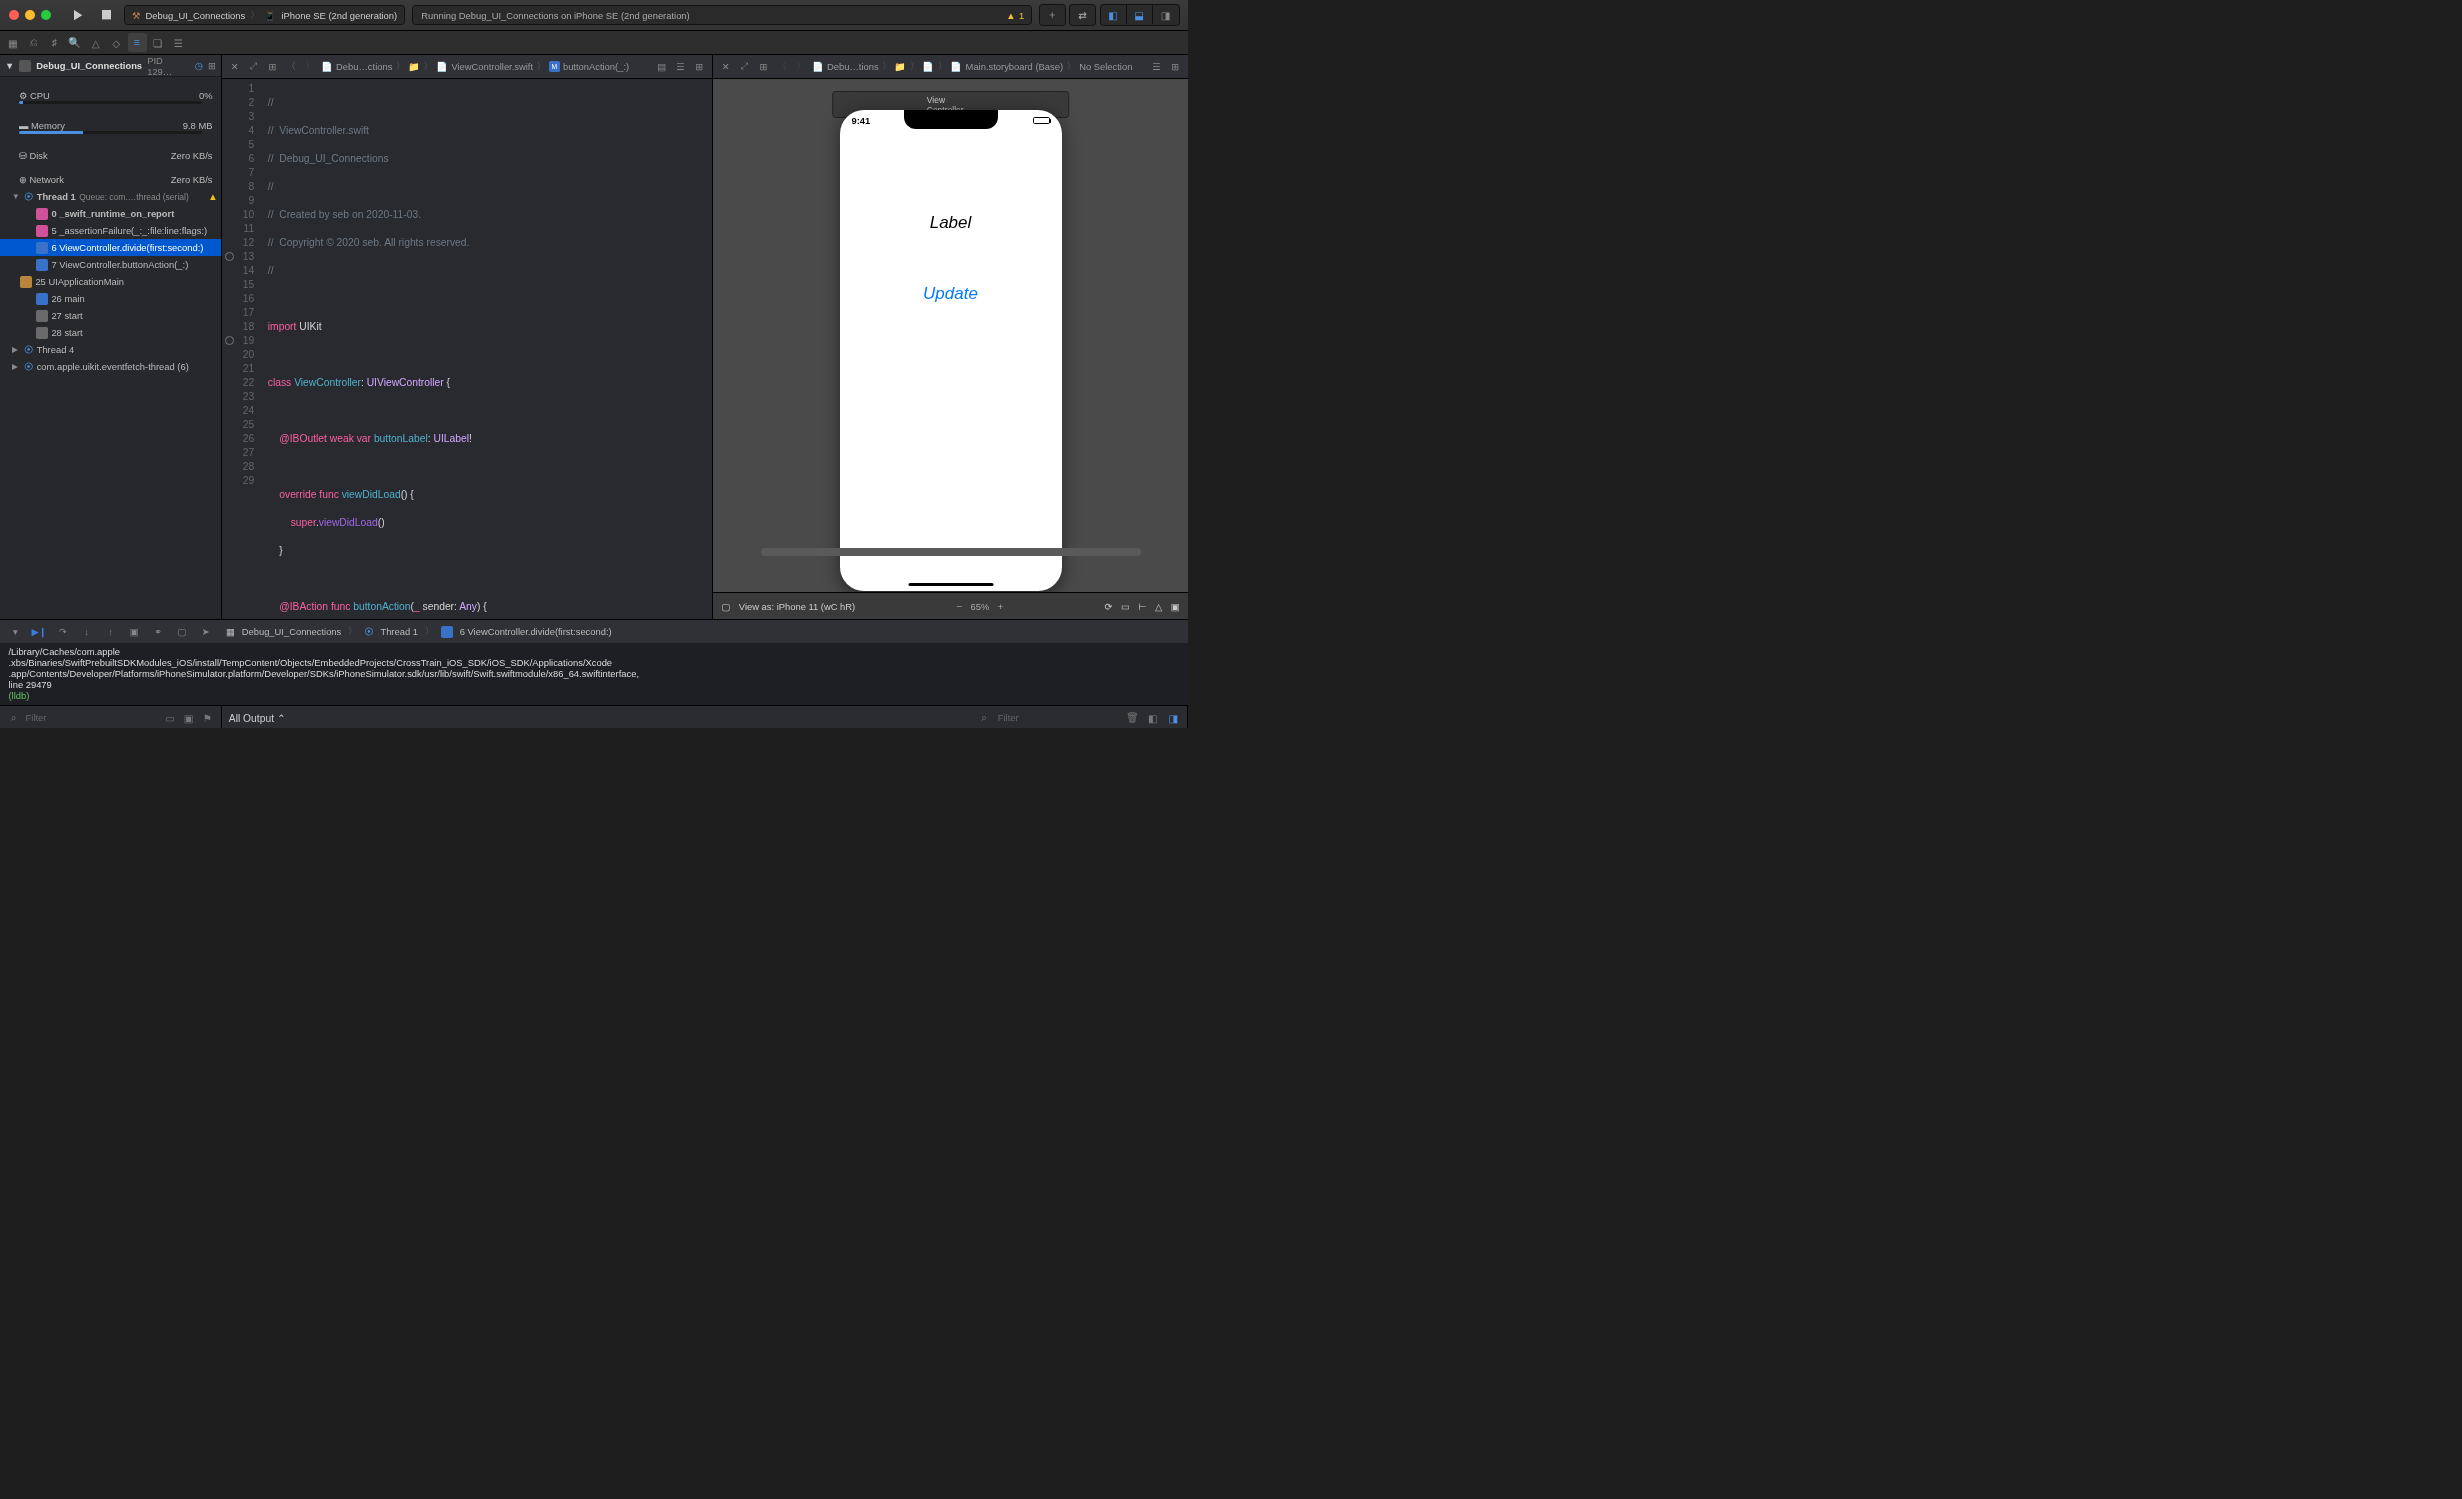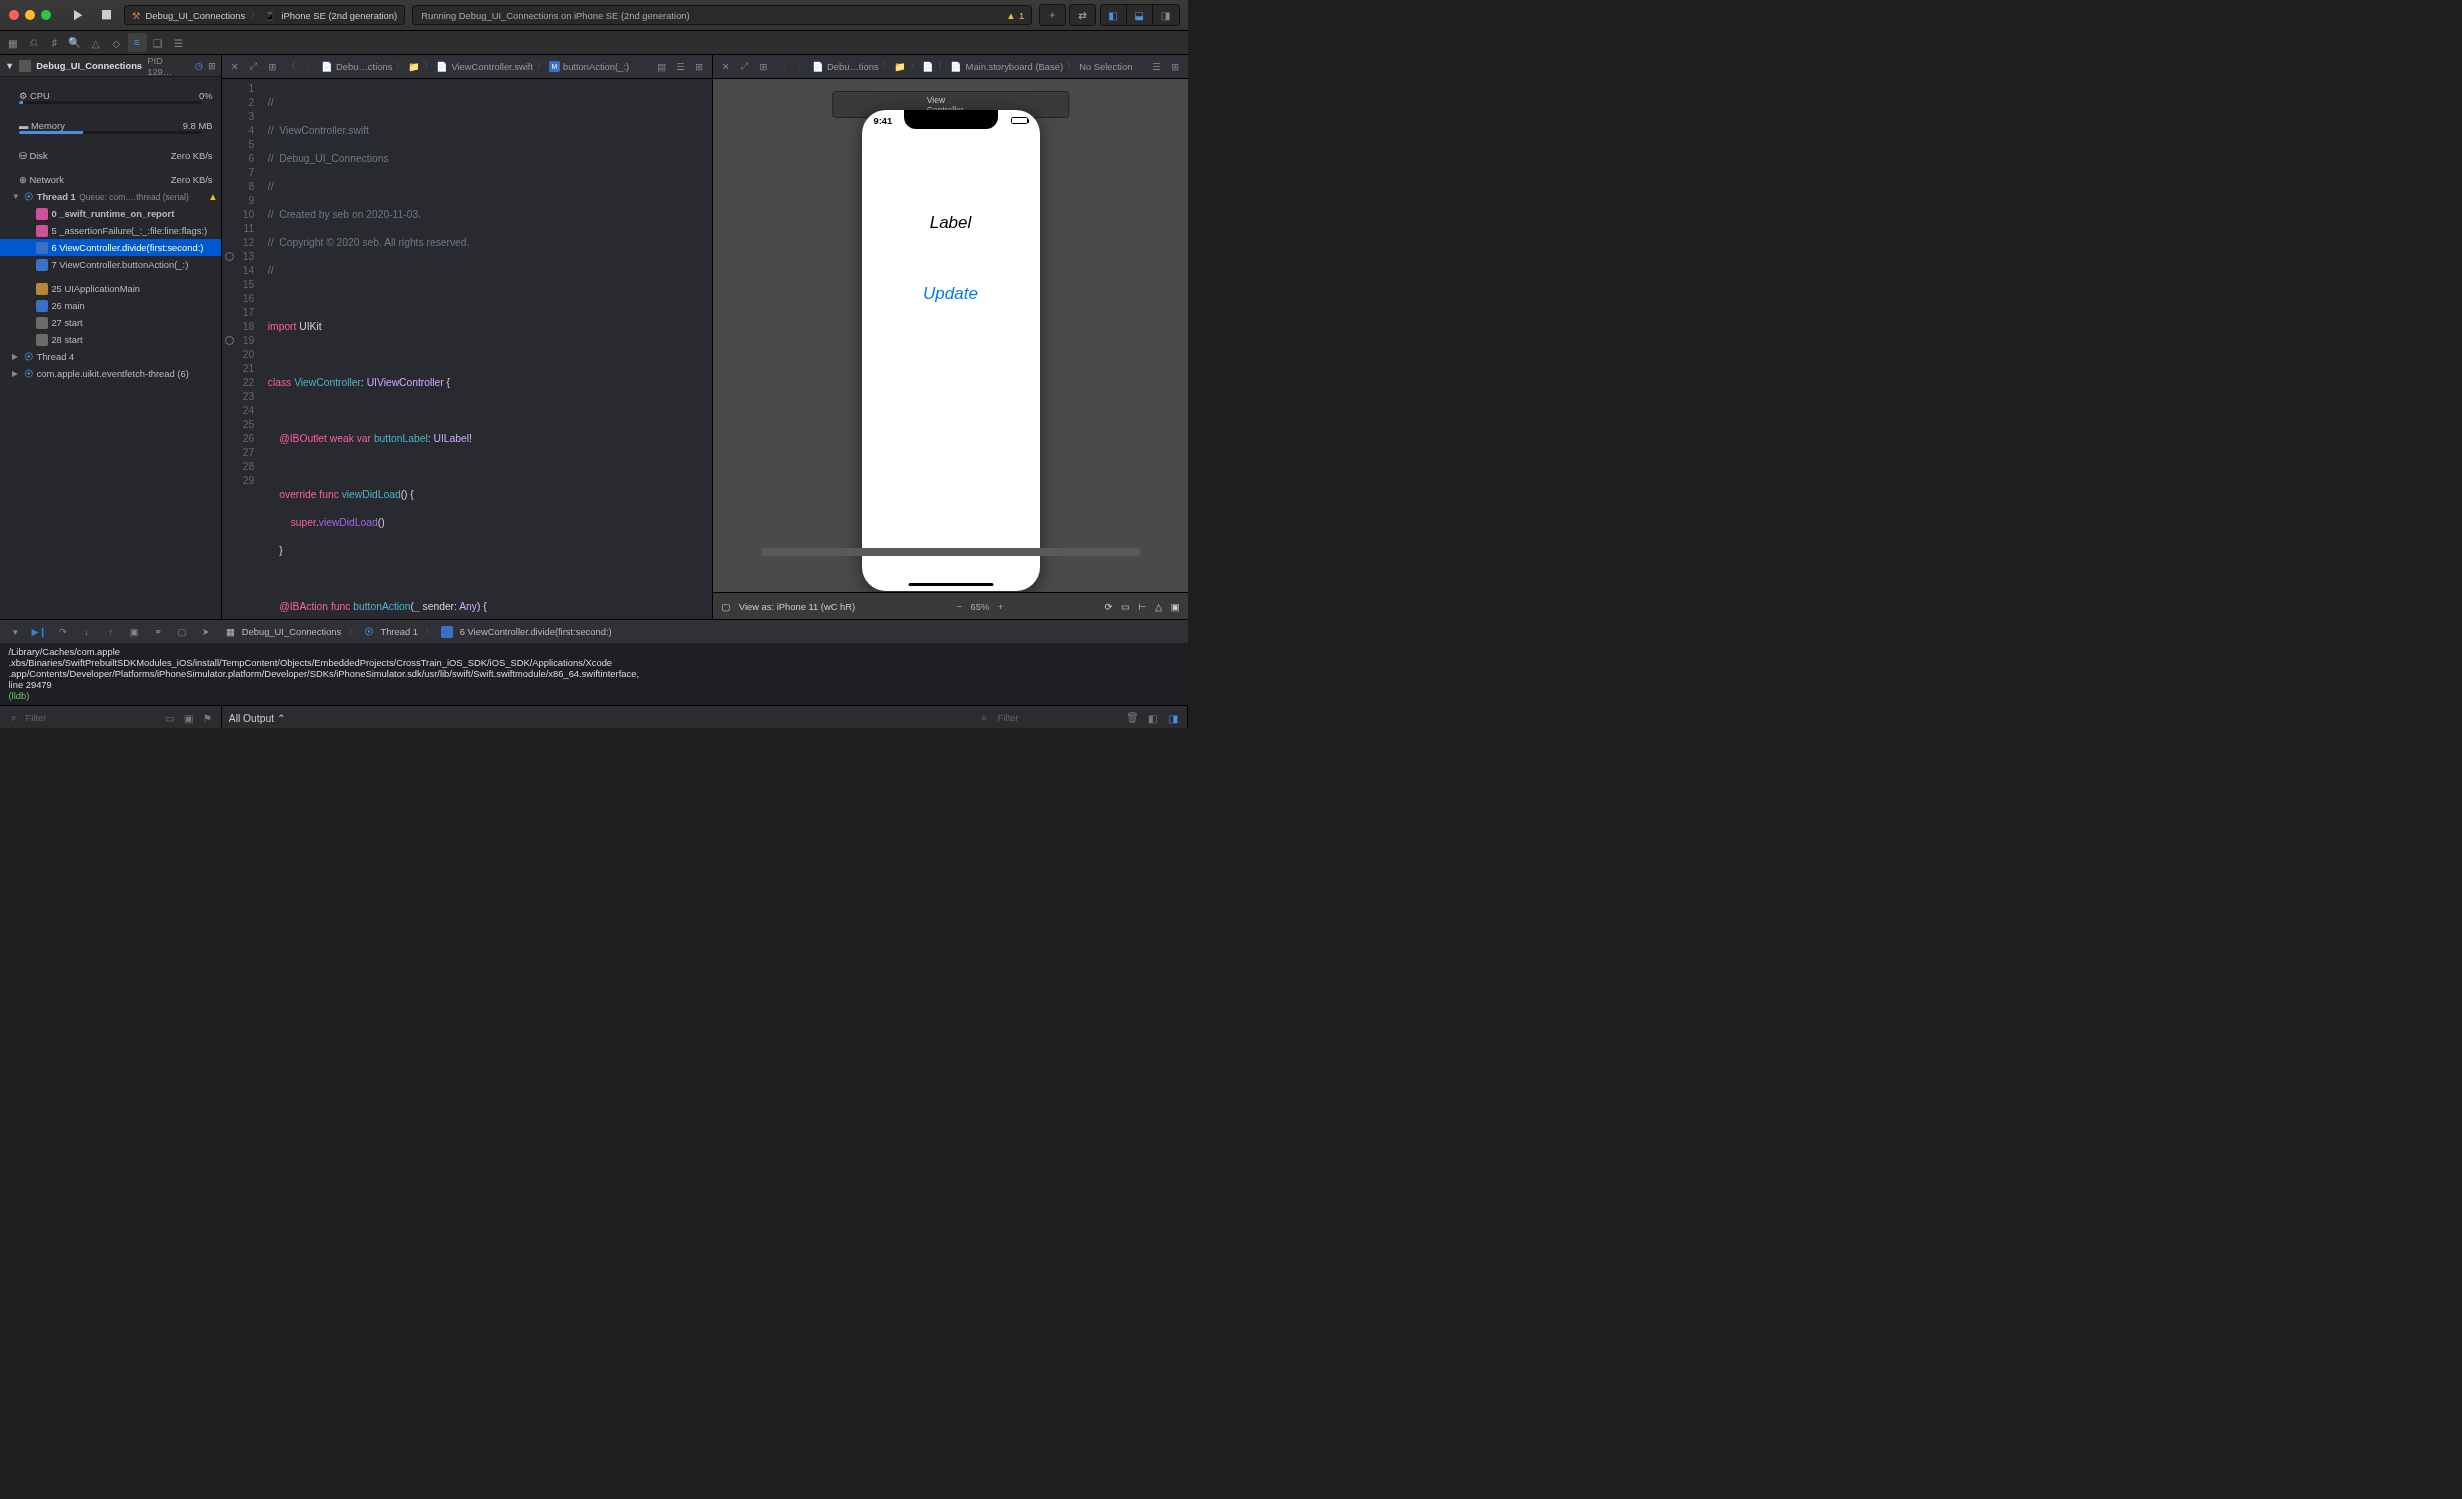--- a/index.html
+++ b/index.html
@@ -63,21 +63,21 @@
 .c-kw { color: #fc5fa3; }
 .c-type2 { color: #d0a8ff; }
 .c-attr { color: #fc5fa3; }
 .c-func2 { color: #a167e6; }
 .c-name { color: #4eb0cc; }
 
 
 .canvas .jumpbar { background: #303136; }
 .ib-area { flex: 1; background: #4a4a4a; position: relative; display: flex; align-items: flex-start; justify-content: center; padding-top: 12px; overflow: hidden;}
 .vc-label { position: absolute; top: 12px; left: 50%; transform: translateX(-50%); background: #3a3a3a; border: 0.9px solid #222; border-radius: 3.4px; padding: 2.6px 94px; font-size: 8.5px; color: #ccc;}
-.phone { position: absolute; top: 31px; width: 178px; height: 481px; background: #fff; border-radius: 24px; box-shadow: 0 3.4px 17px rgba(0,0,0,.5); overflow: hidden;}
+.phone { position: absolute; top: 31px; width: 222px; height: 481px; background: #fff; border-radius: 24px; box-shadow: 0 3.4px 17px rgba(0,0,0,.5); overflow: hidden;}
 .notch { position: absolute; top: 0; left: 50%; transform: translateX(-50%); width: 94px; height: 19px; background: #000; border-radius: 0 0 12px 12px;}
 .phone-status { position: absolute; top: 5.1px; left: 12px; font-size: 9.4px; color: #000; font-weight: 600;}
 .phone-batt { position: absolute; top: 6.8px; right: 12px; width: 17px; height: 7.7px; border: 0.9px solid #000; border-radius: 1.7px;}
 .phone-batt::after { content: ""; position: absolute; right: -2.6px; top: 1.7px; width: 1.7px; height: 3.4px; background: #000; border-radius: 0 0.9px 0.9px 0;}
 .phone-content { display: flex; flex-direction: column; align-items: center; padding-top: 103px; gap: 51px; font-style: italic;}
 .ph-label { font-size: 17px; color: #000; }
 .ph-btn { font-size: 17px; color: #007aff; }
 .home-ind { position: absolute; bottom: 5.1px; left: 50%; transform: translateX(-50%); width: 85px; height: 3.4px; background: #000; border-radius: 2.6px;}
 .ib-scrollbar { position: absolute; bottom: 36px; left: 10%; right: 10%; height: 8.5px; background: #5a5a5a; border-radius: 4.3px;}
 .ib-footer { height: 27px; background: #3a3a3a; border-top: 0.9px solid #000; display: flex; align-items: center; padding: 0 8.5px; gap: 8.5px; font-size: 9.4px; color: #ccc;}
@@ -207,21 +207,21 @@
           <span>5 _assertionFailure(_:_:file:line:flags:)</span>
         </div>
         <div class="thread-row selected" style="padding-left: 36px;">
           <span class="frame-icon fi-blue"></span>
           <span>6 ViewController.divide(first:second:)</span>
         </div>
         <div class="thread-row" style="padding-left: 36px;">
           <span class="frame-icon fi-blue"></span>
           <span>7 ViewController.buttonAction(_:)</span>
         </div>
-        <div class="thread-row" style="padding-left: 36px; margin-top: 7px;">
+        <div class="thread-row" style="padding-left: 20px;">
           <span class="frame-icon fi-orange"></span>
           <span>25 UIApplicationMain</span>
         </div>
         <div class="thread-row" style="padding-left: 36px;">
           <span class="frame-icon fi-blue"></span>
           <span>26 main</span>
         </div>
         <div class="thread-row" style="padding-left: 36px;">
           <span class="frame-icon fi-gray"></span>
           <span>27 start</span>

